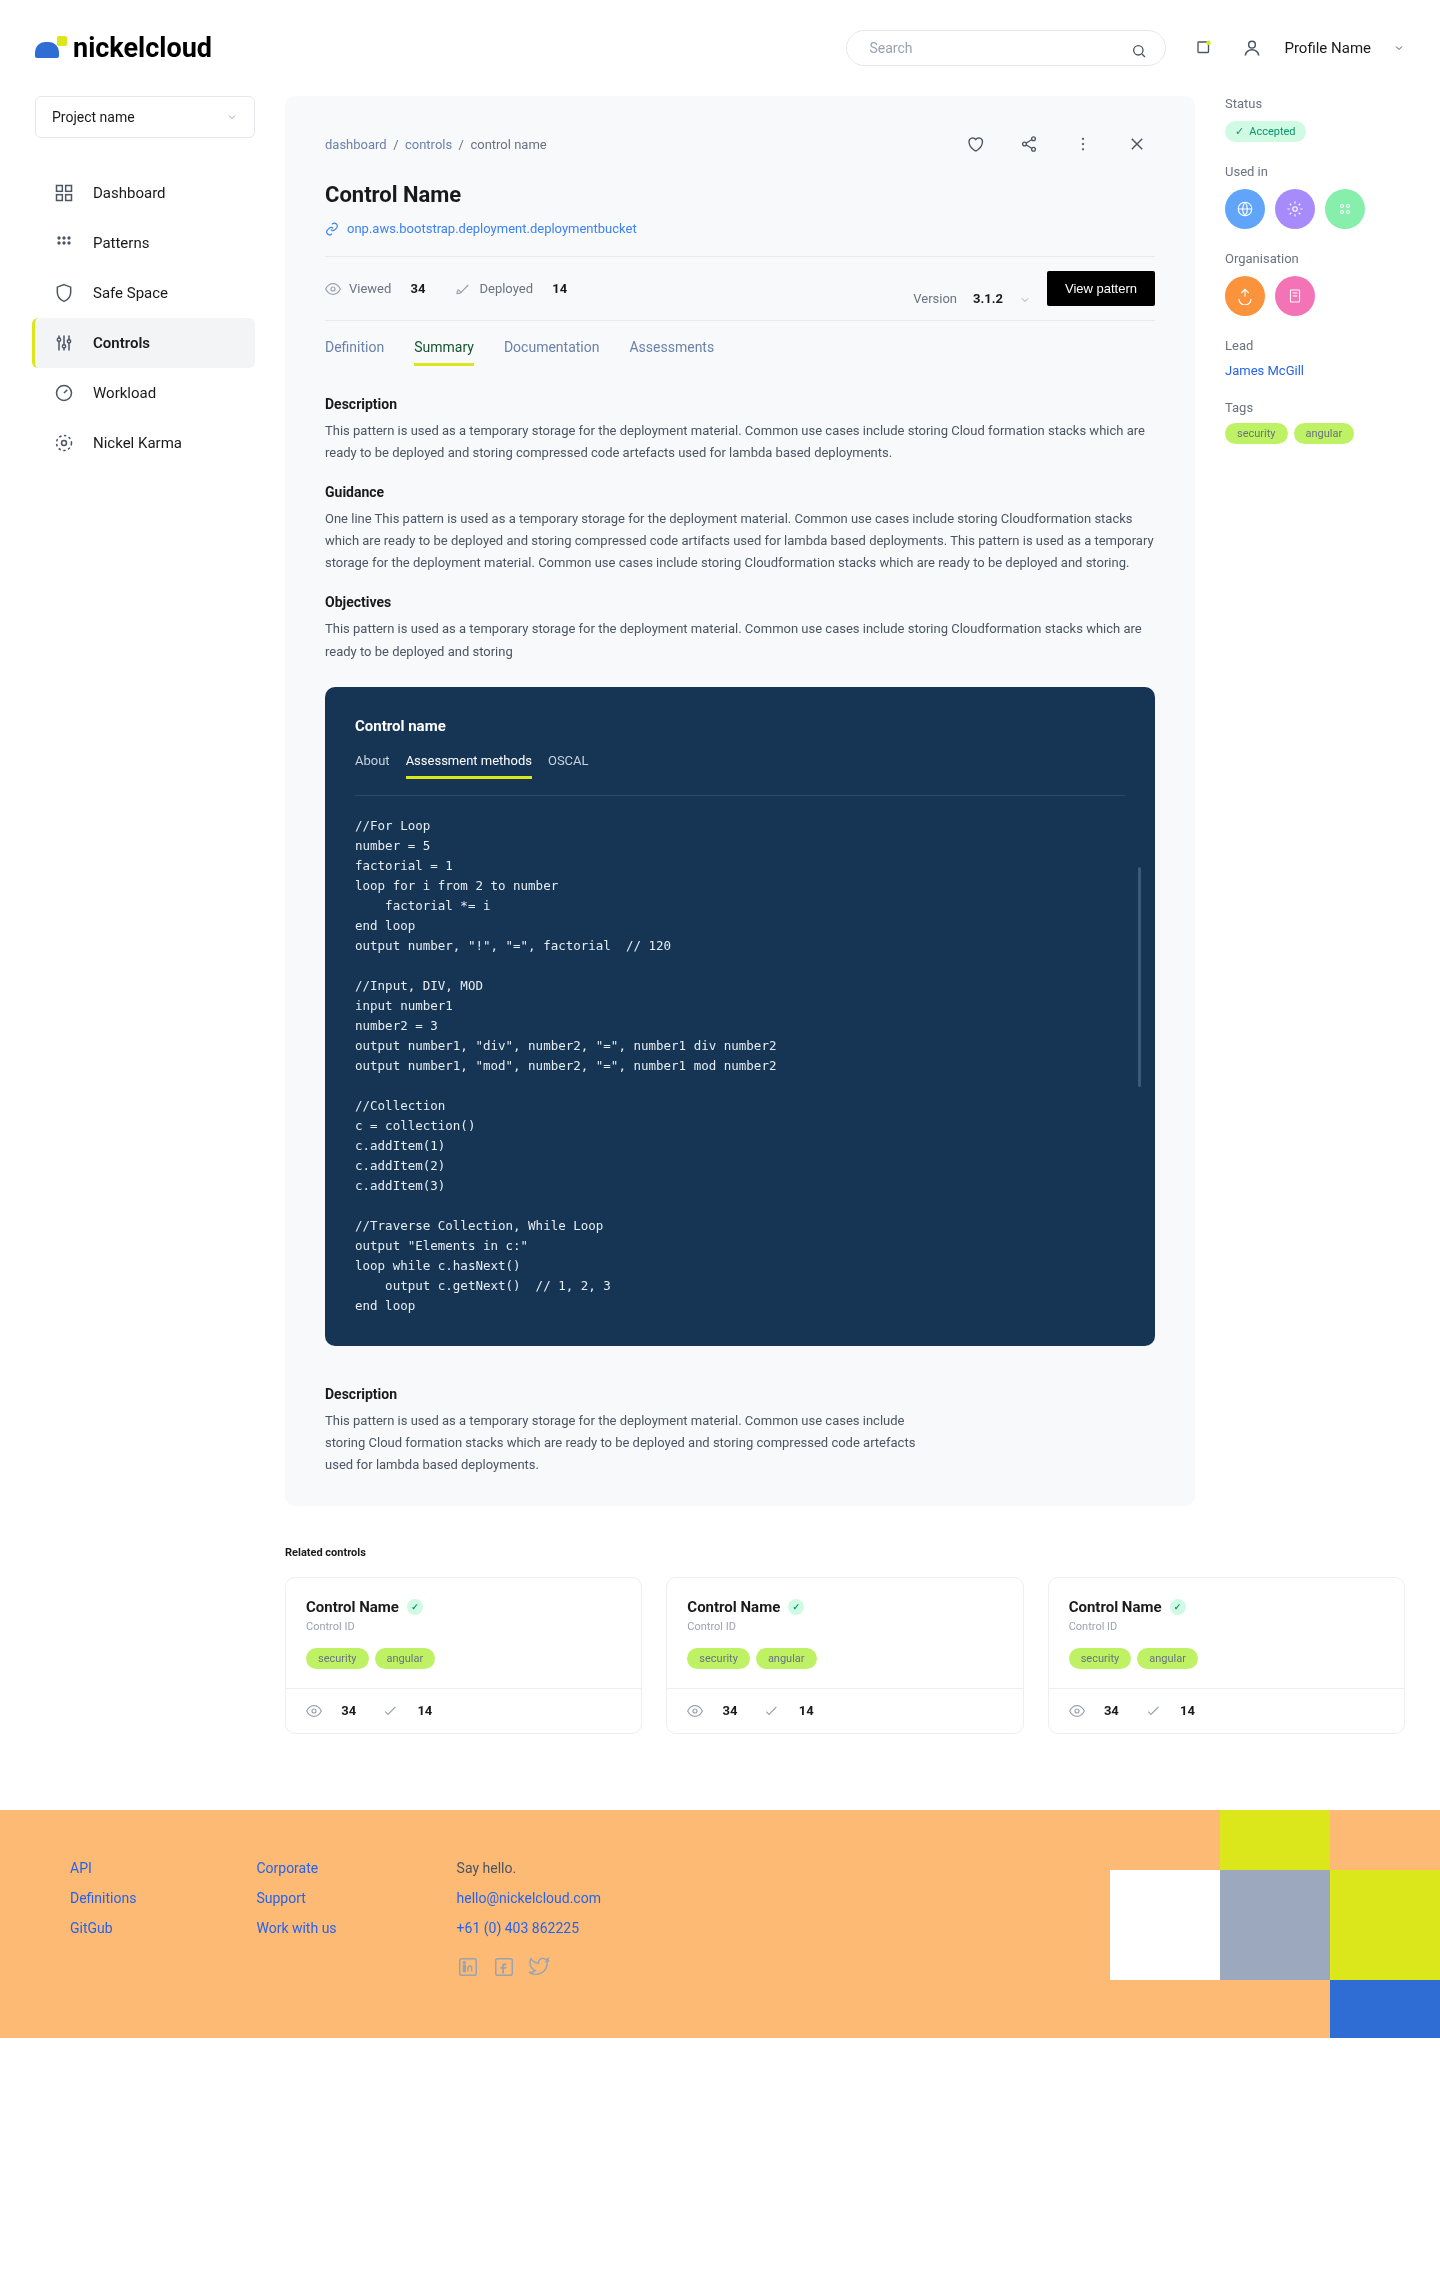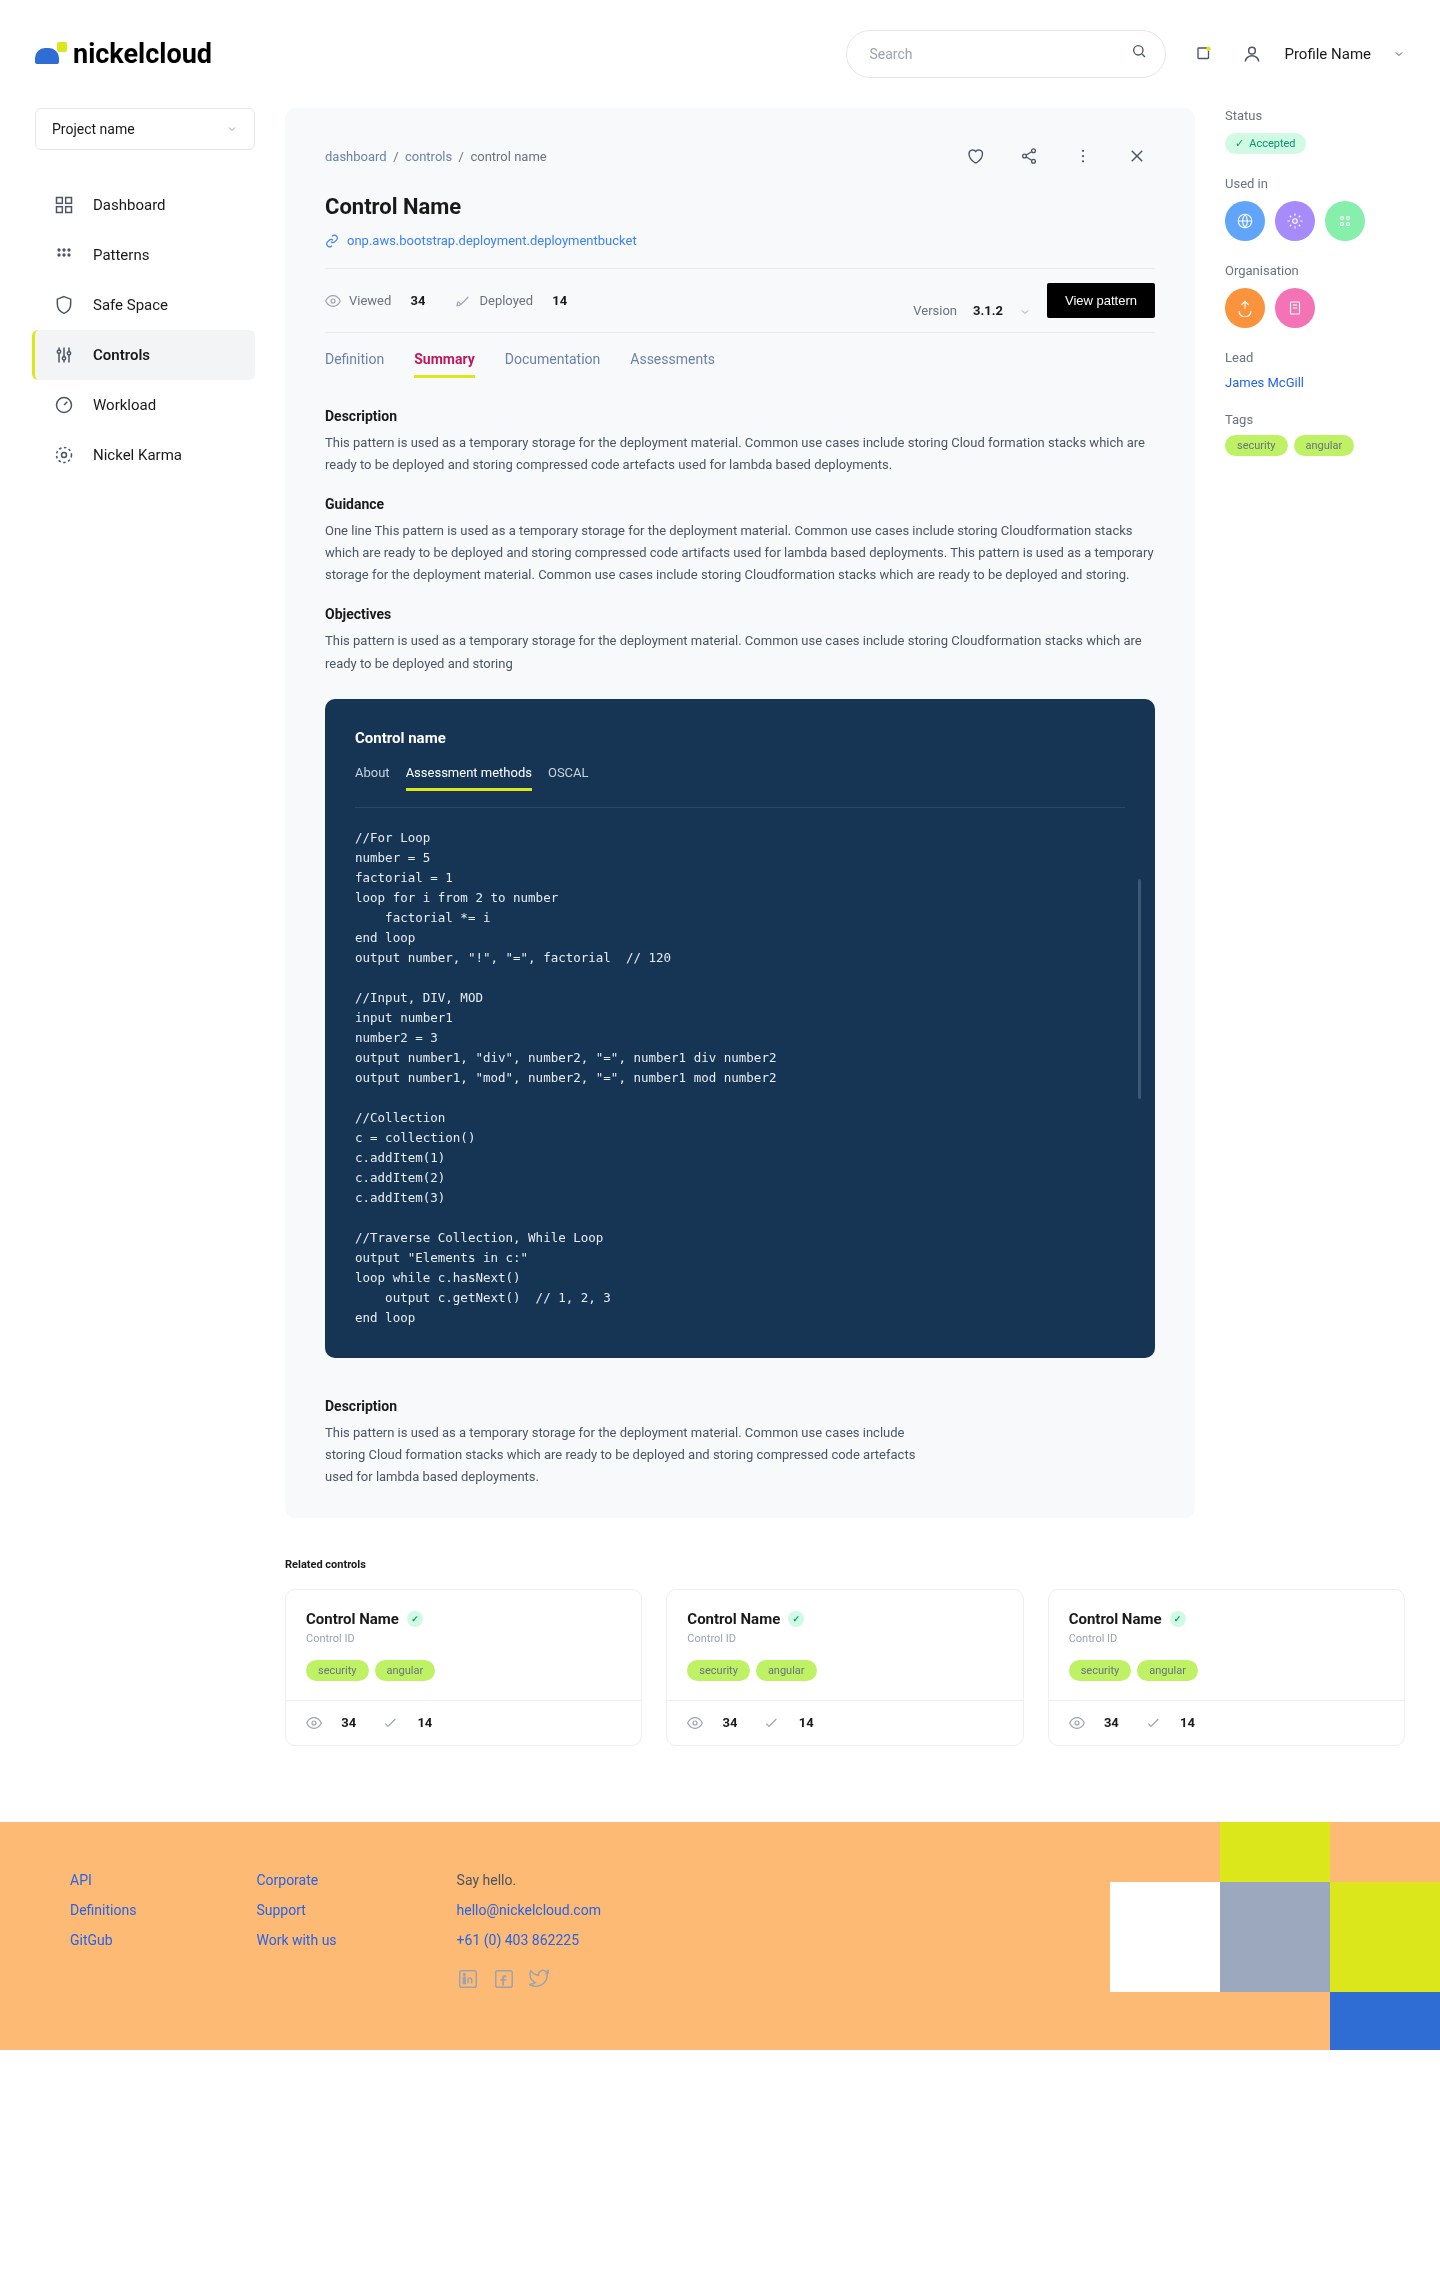--- a/index.html
+++ b/index.html
@@ -4,21 +4,21 @@
 <style>
 *{box-sizing:border-box;margin:0;padding:0}
 body{font-family:-apple-system,BlinkMacSystemFont,"Segoe UI",Roboto,Arial,sans-serif;background:#fff;color:#1a1a1a;width:1440px}
 .page{padding:30px 35px 16px}
 .header{display:flex;align-items:center;justify-content:space-between;margin-bottom:30px}
 .logo{display:flex;align-items:center;font-weight:700;font-size:27px;color:#000}
 .logo-icon{width:32px;height:24px;margin-right:6px;position:relative}
 .logo-icon::before{content:"";position:absolute;left:0;top:6px;width:24px;height:16px;background:#2f6cd4;border-radius:10px 10px 2px 2px}
 .logo-icon::after{content:"";position:absolute;right:0;top:0;width:10px;height:10px;background:#dbe71a;border-radius:2px}
 .header-right{display:flex;align-items:center;gap:20px}
-.search{width:320px;height:48px;border:1px solid #e5e7eb;border-radius:999px;padding:0 46px 0 22px;font-size:14px;color:#9ca3af;position:relative;display:flex;align-items:center}
+.search{width:320px;height:36px;border:1px solid #e5e7eb;border-radius:999px;padding:0 46px 0 22px;font-size:14px;color:#9ca3af;position:relative;display:flex;align-items:center}
 .search-icon{position:absolute;right:18px;top:12px}
 .icon-btn{width:36px;height:36px;display:flex;align-items:center;justify-content:center;cursor:pointer}
 .profile{display:flex;align-items:center;gap:22px;cursor:pointer;font-size:15px}
 .layout{display:flex;gap:30px}
 .sidebar{width:220px;flex-shrink:0}
 .project-select{border:1px solid #e5e7eb;border-radius:6px;padding:12px 16px;font-size:14px;display:flex;justify-content:space-between;align-items:center;cursor:pointer;margin-bottom:30px}
 .nav-item{display:flex;align-items:center;gap:18px;padding:14px 18px;font-size:15px;cursor:pointer;border-radius:6px}
 .nav-item.active{background:#f3f4f6;border-left:3px solid #dbe71a;font-weight:600;margin-left:-3px}
 .nav-icon{width:22px;height:22px;display:flex;align-items:center;justify-content:center}
 .main{flex:1;display:flex;gap:30px}
@@ -30,21 +30,21 @@
 .control-title{font-size:22px;font-weight:700;margin-bottom:14px}
 .link-row{display:flex;align-items:center;gap:8px;font-size:13px;color:#3b82f6;margin-bottom:20px}
 .stats-row{display:flex;align-items:center;justify-content:space-between;padding:14px 0;border-top:1px solid #e8eaed;border-bottom:1px solid #e8eaed;margin-bottom:18px}
 .stats-left{display:flex;gap:30px;font-size:13px;color:#6b7280}
 .stat{display:flex;align-items:center;gap:8px}
 .stat b{color:#1a1a1a;font-weight:700}
 .stats-right{display:flex;align-items:flex-end;gap:16px;font-size:13px;color:#6b7280}
 .btn-dark{background:#000;color:#fff;border:none;border-radius:2px;padding:10px 18px;font-size:13px;cursor:pointer}
 .tabs{display:flex;gap:30px;font-size:14px;color:#6b82a8;margin-bottom:30px}
 .tab{cursor:pointer;padding-bottom:8px}
-.tab.active{color:#be185d;font-weight:700;border-bottom:3px solid #dbe71a}
+.tab.active{color:#14532d;font-weight:400;border-bottom:3px solid #dbe71a}
 .section-h{font-size:14px;font-weight:700;margin-bottom:8px;margin-top:20px}
 .section-p{font-size:13px;color:#4b5563;line-height:1.7}
 .code-panel{background:#163554;border-radius:10px;padding:30px;margin-top:24px;color:#fff;position:relative}
 .code-title{font-size:15px;font-weight:700;margin-bottom:18px}
 .code-tabs{display:flex;gap:16px;font-size:13px;color:#c8d3de;margin-bottom:16px}
 .code-tab{cursor:pointer;padding-bottom:8px}
 .code-tab.active{color:#fff;border-bottom:3px solid #dbe71a}
 .code-hr{border:0;border-top:1px solid #2a4a68;margin-bottom:20px}
 .code-pre{font-family:"SFMono-Regular",Consolas,monospace;font-size:12.5px;line-height:1.6;white-space:pre;color:#e6edf3}
 .scrollbar{position:absolute;right:14px;top:180px;width:3px;height:220px;background:#3a5a78;border-radius:2px}

